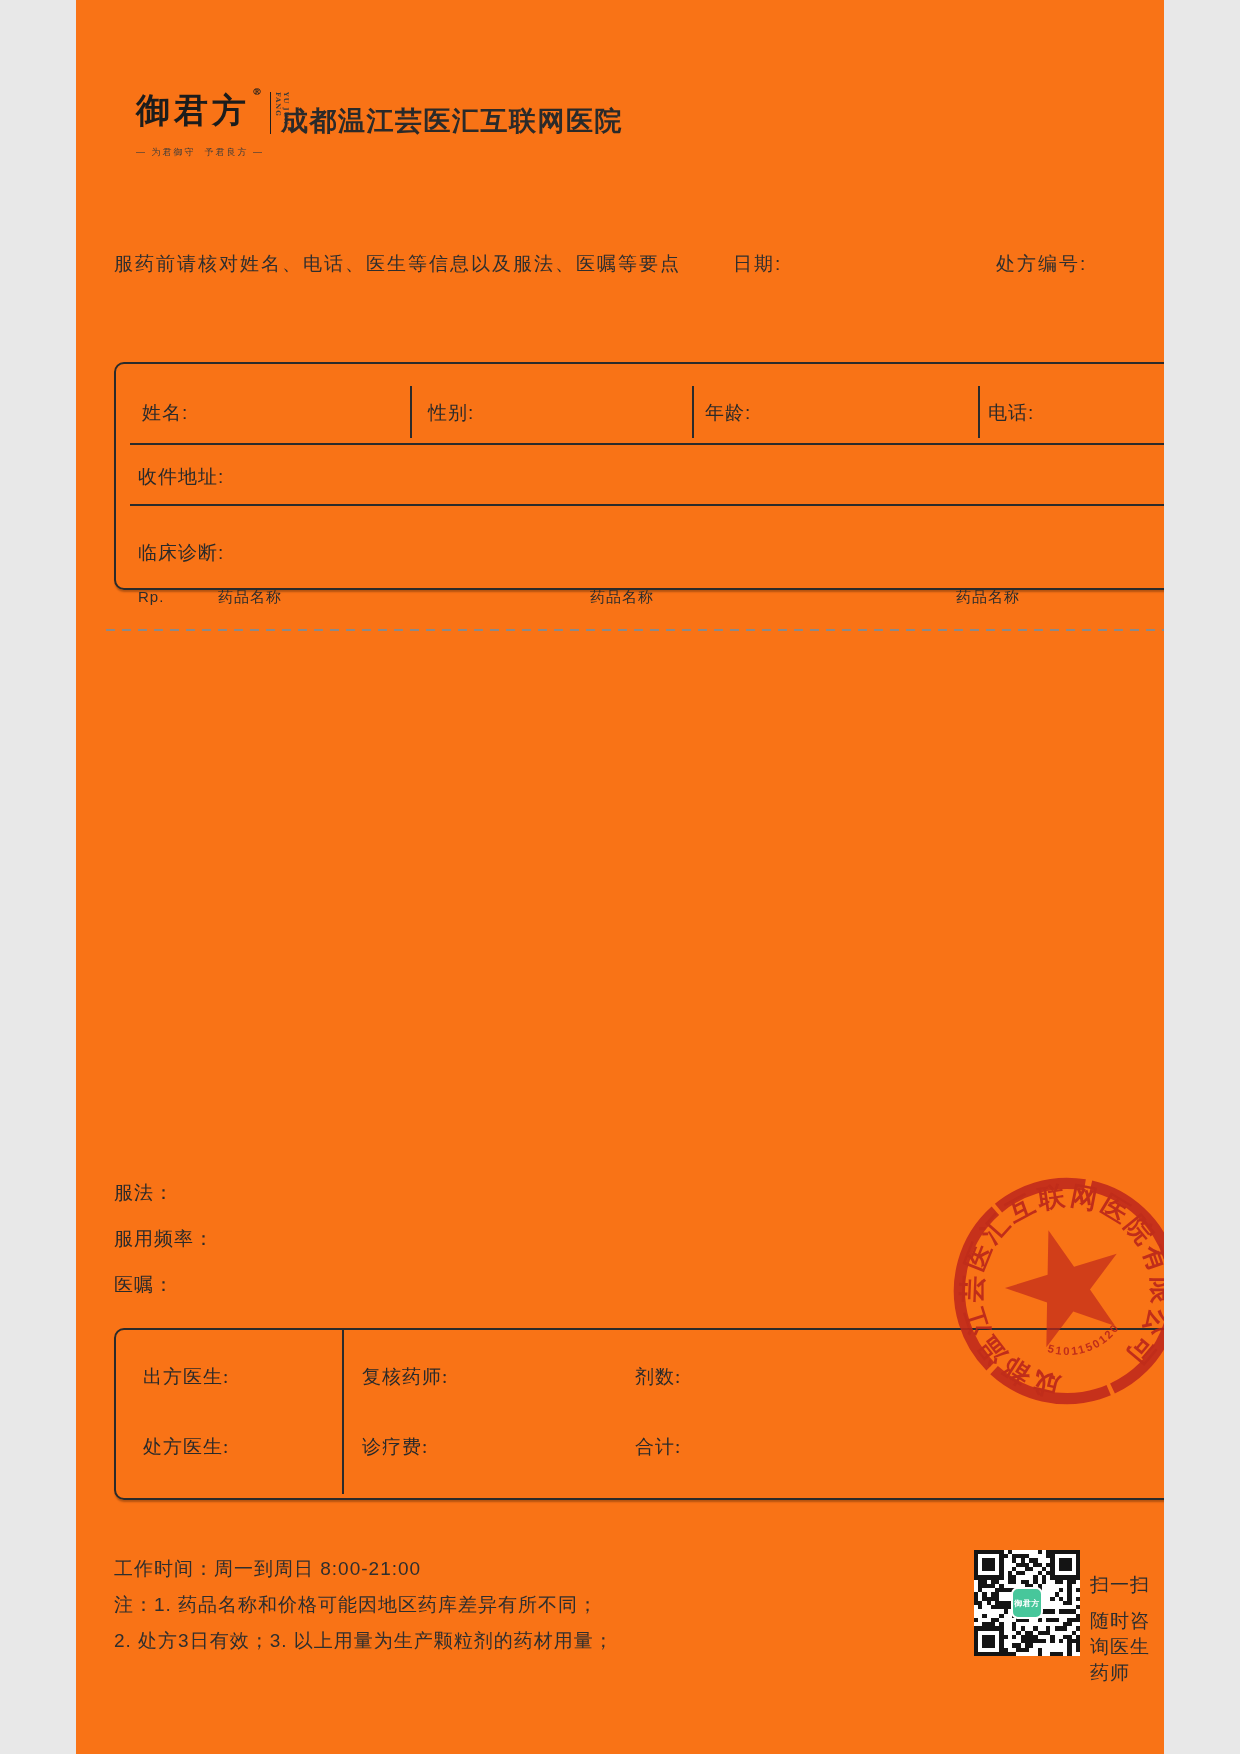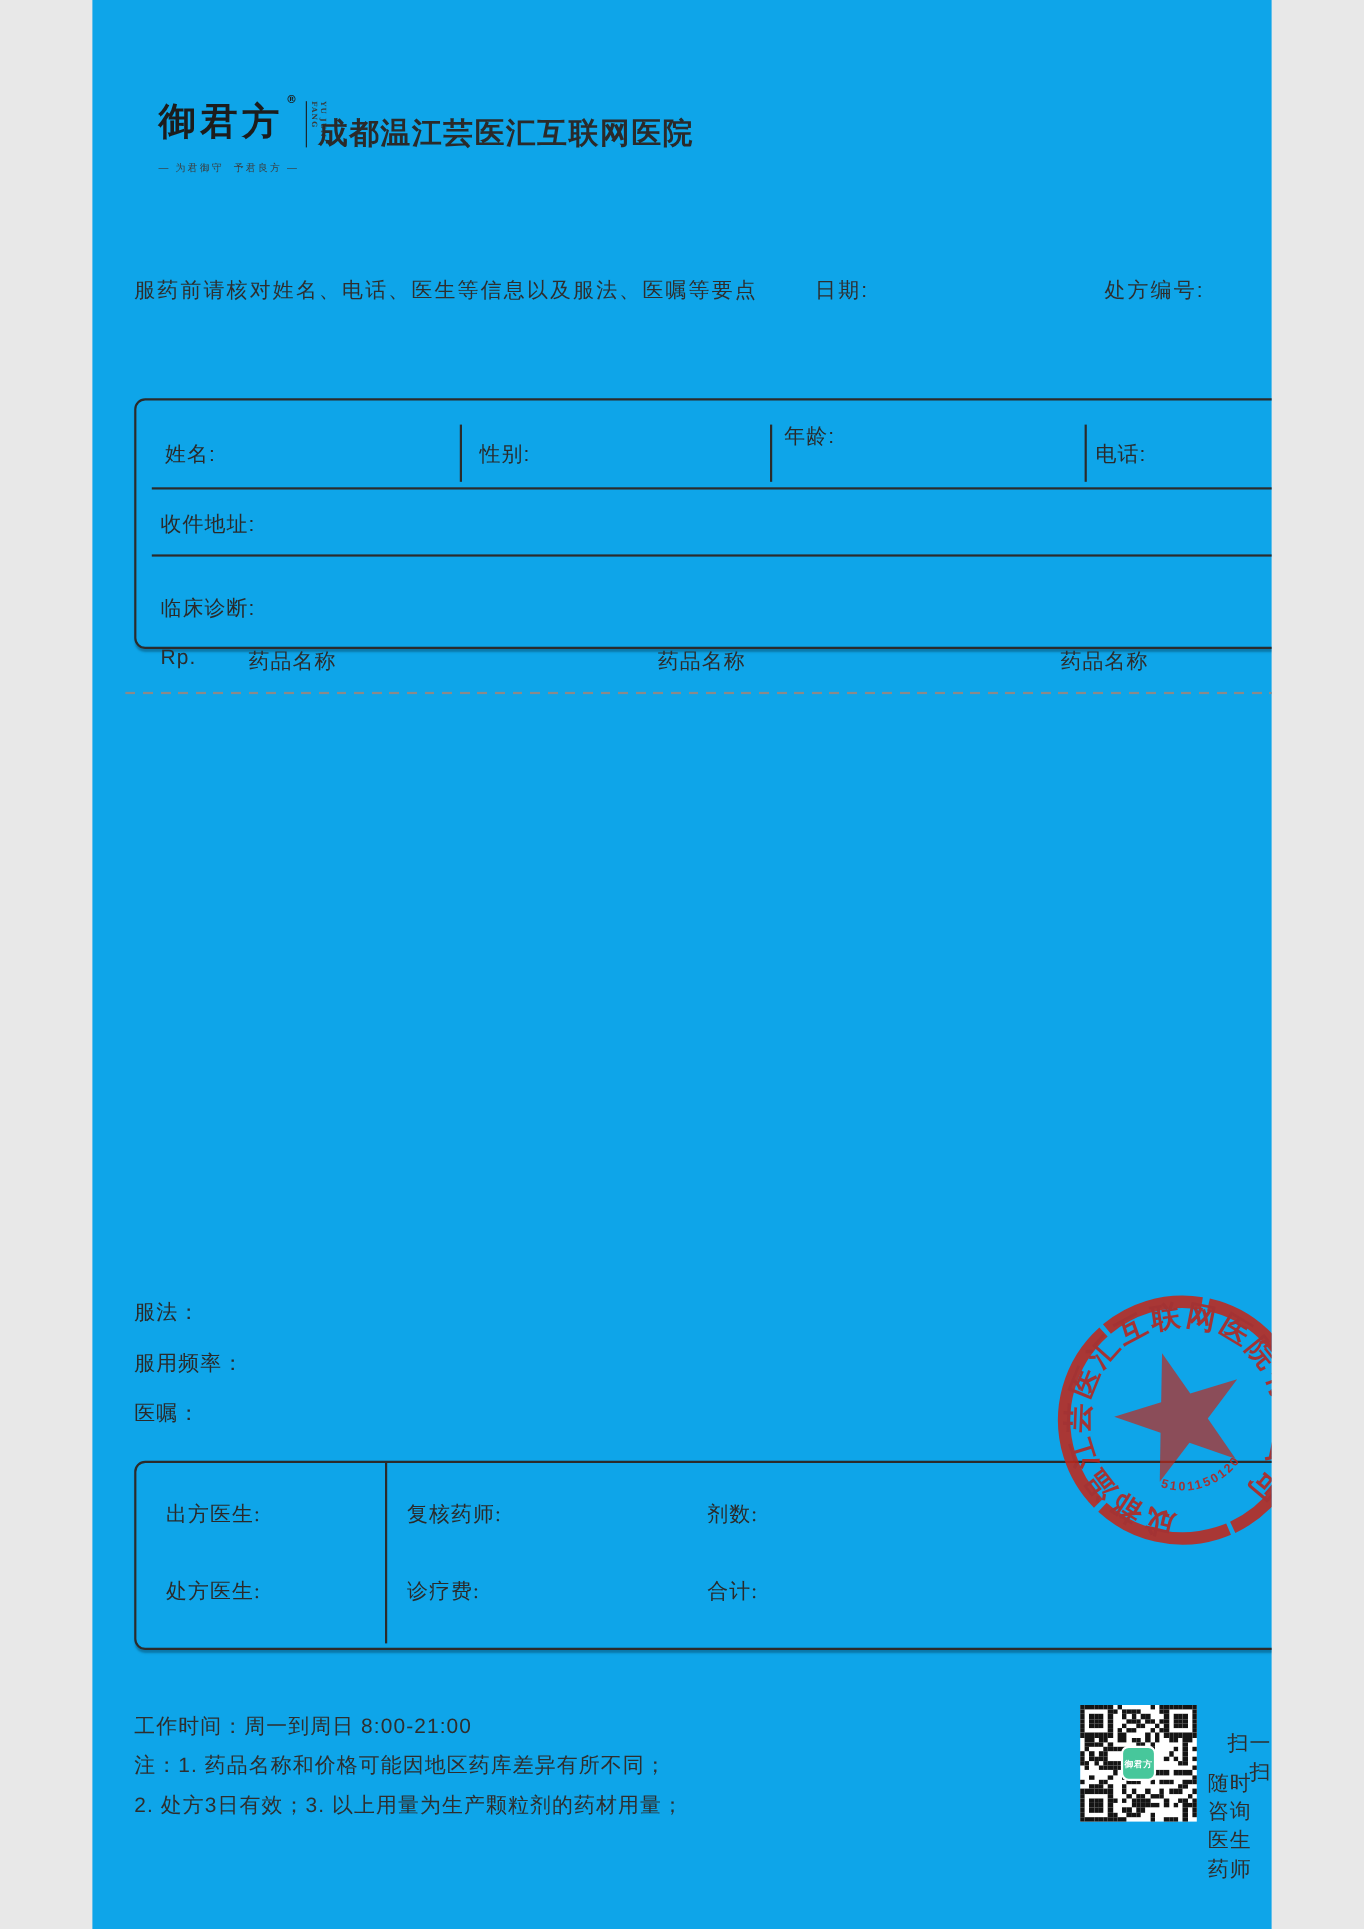--- a/index.html
+++ b/index.html
@@ -1,39 +1,39 @@
 <!DOCTYPE html>
 <html><head>
 <meta charset="utf-8">
 <style>
   html,body{margin:0;padding:0;background:#e8e8e8;}
   .page{
-    position:relative;width:1072px;height:1754px;background:#0ea5e9;
+    position:relative;width:1072px;height:1754px;background:#f97316;
     font-family:"Liberation Sans","DejaVu Sans",sans-serif;color:#2b2b2b;
-    overflow:hidden;margin:0 auto;
+    overflow:hidden;margin:0 auto;padding-left:16px;
   }
   .abs{position:absolute;}
   
   .logo-main{font-family:"DejaVu Serif","Liberation Serif",serif;font-weight:700;
     font-size:34px;letter-spacing:4px;color:#1c1c1c;display:flex;align-items:flex-start;}
   .logo-reg{font-size:10px;margin-left:2px;margin-top:-2px;color:#1c1c1c;}
   .logo-pinyin{writing-mode:vertical-rl;font-size:6.5px;letter-spacing:1px;color:#3a3a3a;
     border-left:1.5px solid #1c1c1c;padding-left:3px;margin-left:4px;height:42px;margin-top:4px;}
   .logo-tagline{font-size:9px;letter-spacing:2px;color:#3c3c3c;white-space:pre;}
   .hospital-title{font-size:27px;font-weight:700;letter-spacing:1.5px;color:#2a2a2a;}
   
   .notice{font-size:19px;letter-spacing:2px;color:#2e2e2e;}
   
   .formbox{border:2px solid #2b2b2b;border-radius:10px;background:transparent;
     box-shadow:0 3px 2px -1px rgba(0,0,0,.28);}
   .flabel{font-size:19px;color:#2a2a2a;letter-spacing:1px;white-space:nowrap;}
   .vsep{width:2px;background:#2b2b2b;}
   .hsep{height:2px;background:#2b2b2b;}
   
-  .rp{font-size:19px;color:#2c2c2c;letter-spacing:1px;}
+  .rp{font-size:15px;color:#2c2c2c;letter-spacing:1px;}
   .dashline{height:2px;background:repeating-linear-gradient(to right,#8a8a8a 0 9px,transparent 9px 16px);}
   
   .stamp{pointer-events:none;}
   
   .footnote{font-size:19px;color:#2e2e2e;letter-spacing:1px;white-space:pre;}
   .qr-wrap{width:106px;height:106px;background:#fff;}
   .qr-grid{display:grid;grid-template-columns:repeat(25,1fr);grid-template-rows:repeat(25,1fr);
     width:106px;height:106px;}
   .qr-grid i{display:block;}
   .qr-grid i.b{background:#141414;}
@@ -59,21 +59,21 @@
   <div class="abs hospital-title" style="left:205px;top:103px;">成都温江芸医汇互联网医院</div>
 
   <div class="abs notice" style="left:38px;top:251px;">服药前请核对姓名、电话、医生等信息以及服法、医嘱等要点</div>
   <div class="abs notice" style="left:657px;top:251px;">日期:</div>
   <div class="abs notice" style="left:920px;top:251px;">处方编号:</div>
 
   <div class="abs formbox" style="left:38px;top:318px;width:1140px;height:224px;margin-top:44px;">
 
     <span class="abs flabel" style="left:26px;top:36px;">姓名:</span>
     <span class="abs flabel" style="left:312px;top:36px;">性别:</span>
-    <span class="abs flabel" style="left:589px;top:20px;">年龄:</span>
+    <span class="abs flabel" style="left:589px;top:36px;">年龄:</span>
     <span class="abs flabel" style="left:872px;top:36px;">电话:</span>
 
     <span class="abs vsep" style="left:294px;top:22px;height:52px;"></span>
     <span class="abs vsep" style="left:576px;top:22px;height:52px;"></span>
     <span class="abs vsep" style="left:862px;top:22px;height:52px;"></span>
 
     <span class="abs hsep" style="left:14px;right:14px;top:79px;"></span>
     <span class="abs hsep" style="left:14px;right:14px;top:140px;"></span>
 
     <span class="abs flabel" style="left:22px;top:100px;">收件地址:</span>

